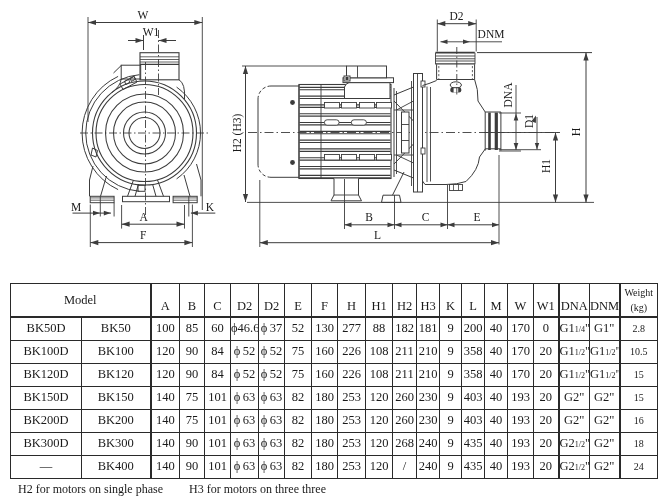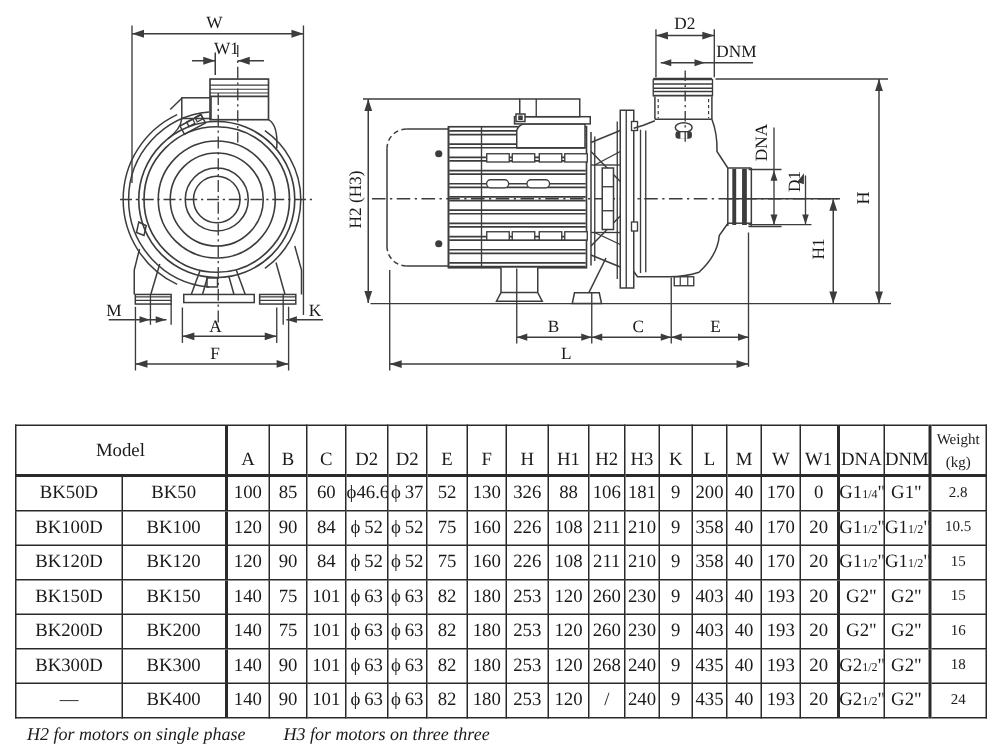--- a/index.html
+++ b/index.html
@@ -12,21 +12,21 @@
   .wt{font-size:10px;line-height:10px;}
   .hd td{height:30px;}
   .hb{border-bottom:2px solid #2a2a2a;}
   .hd .dn{vertical-align:bottom;padding-bottom:2px;}
   .mr{border-right:2px solid #2a2a2a;}
   .wr{border-right:2px solid #2a2a2a;}
   .dr{border-right:2px solid #2a2a2a;}
   tr:not(.hd) td:nth-child(18){border-right:2px solid #2a2a2a;}
   tr:not(.hd) td:nth-child(20){border-right:2px solid #2a2a2a;}
   tr{height:23px;margin-left:33px;}
-  .foot{position:absolute;top:482px;font-size:12px;font-style:italic;}
+  .foot{position:absolute;top:482px;font-size:12px;}
 </style>
 </head>
 <body>
 
 <svg width="667" height="280" viewBox="0 0 667 280" fill="none" stroke="#3c3c3c" stroke-width="1">
   <g id="drawing">
 
   <g>
     <line x1="88" y1="22.5" x2="202.3" y2="22.5" stroke-width="1" stroke="#3c3c3c"></line>
     <polygon points="88,22.5 96.0,25.1 96.0,19.9" fill="#3c3c3c" stroke="none"></polygon>
@@ -494,23 +494,23 @@
   <tr>
         <td>BK50D</td>
         <td class="mr">BK50</td>
         <td>100</td>
         <td>85</td>
         <td>60</td>
         <td>ϕ46.6</td>
         <td>ϕ 37</td>
         <td>52</td>
         <td>130</td>
-        <td>326</td>
+        <td>277</td>
         <td>88</td>
-        <td>106</td>
+        <td>182</td>
         <td>181</td>
         <td>9</td>
         <td>200</td>
         <td>40</td>
         <td>170</td>
         <td>0</td>
         <td>G1<span class="fr">1/4</span>"</td>
         <td>G1"</td>
         <td class="wt">2.8</td>
       </tr>

